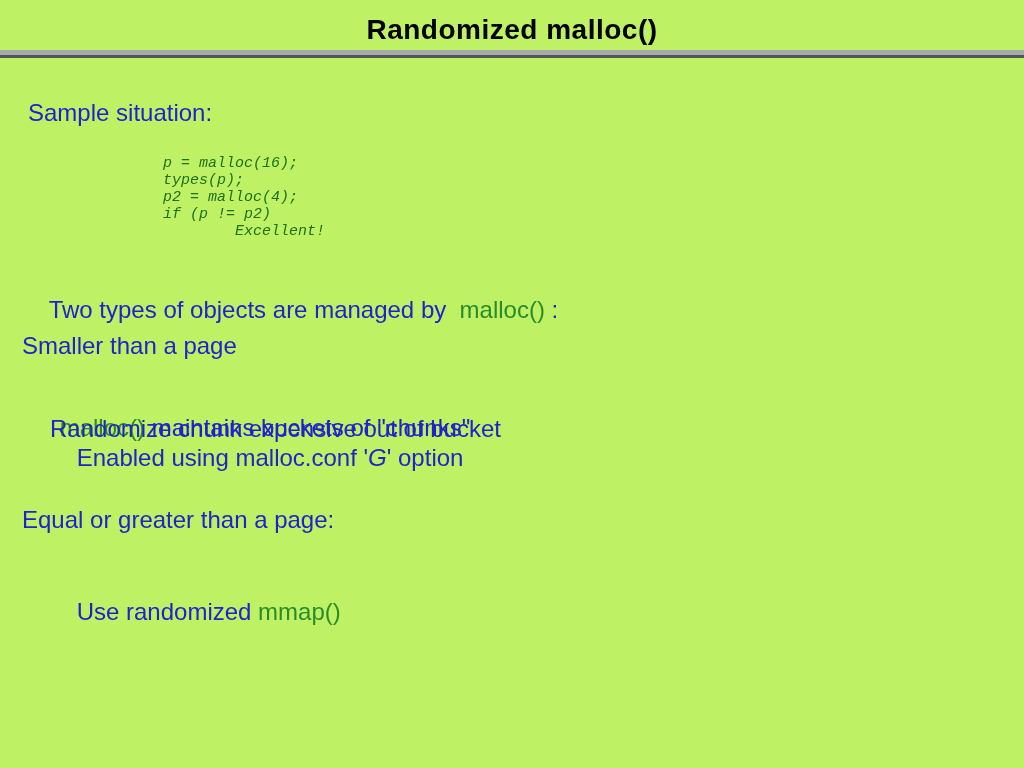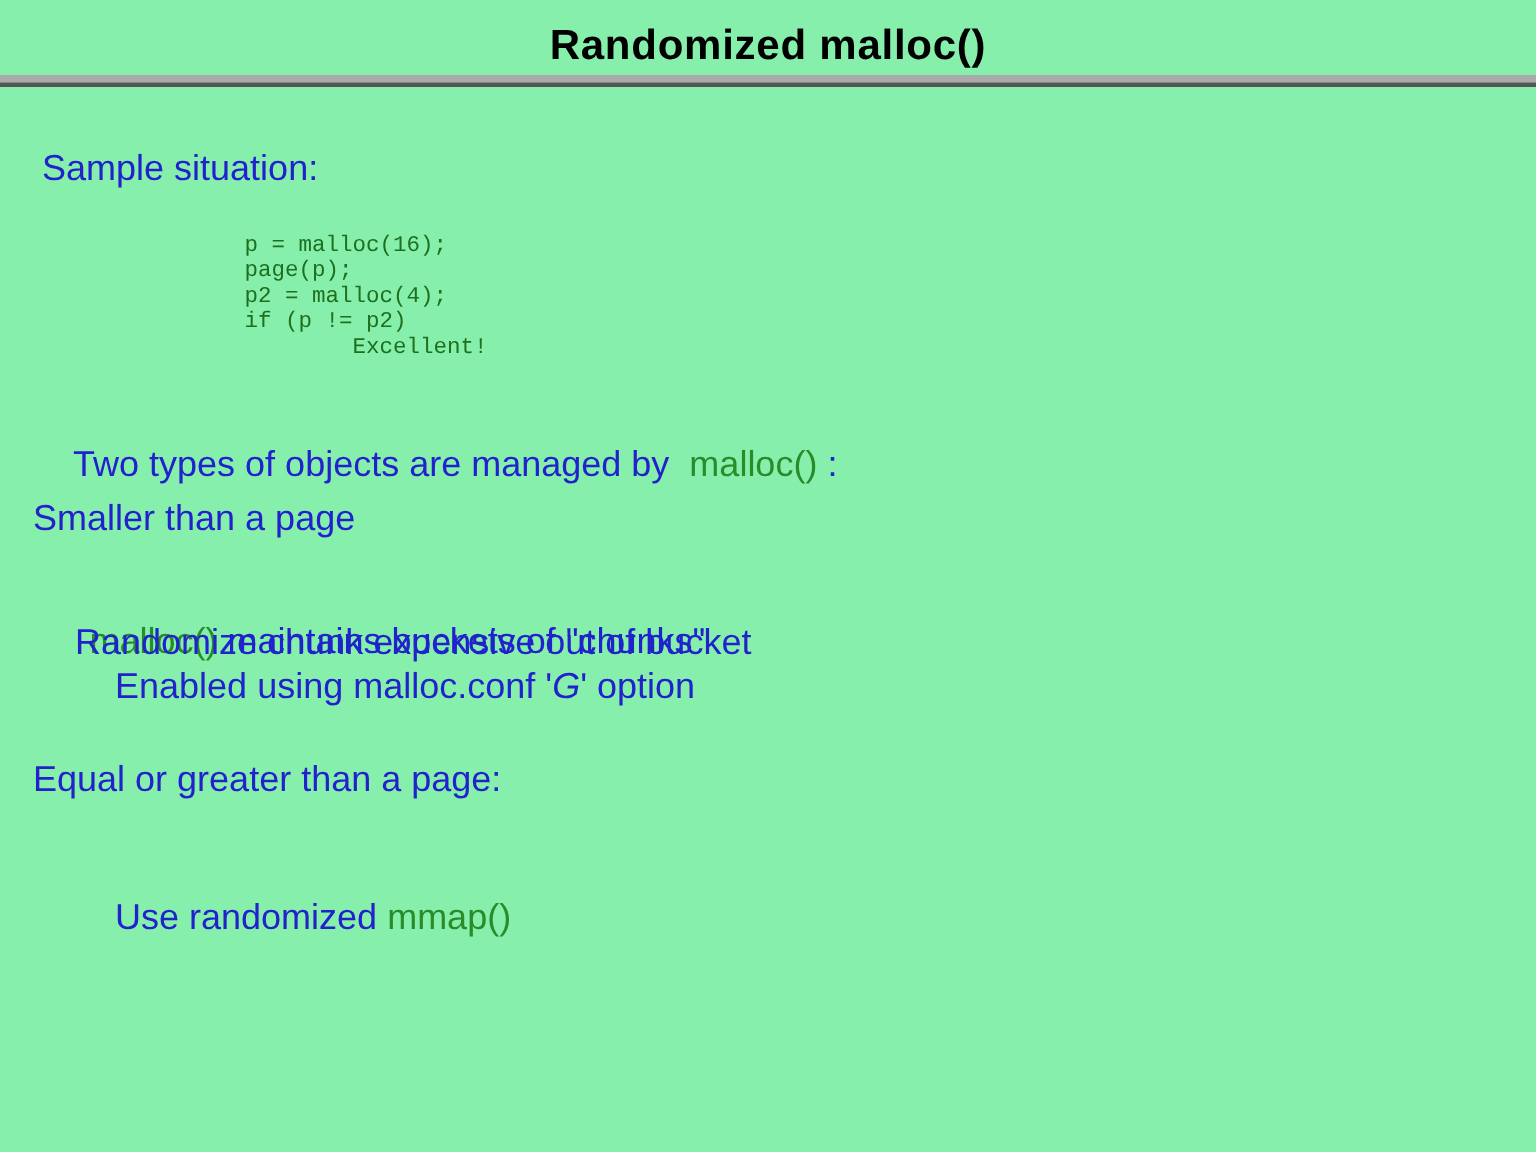--- a/index.html
+++ b/index.html
@@ -4,21 +4,21 @@
 <style>
   html, body {
     margin: 0;
     padding: 0;
     background: #ffffff;
   }
   .slide {
     position: relative;
     width: 1024px;
     height: 768px;
-    background: #86efac;
+    background: #bef264;
     overflow: hidden;
     font-family: "Liberation Sans", sans-serif;
   }
   .slide-title {
     position: absolute;
     left: 0;
     top: 14px;
     width: 100%;
     text-align: center;
     font-size: 28px;
@@ -47,20 +47,21 @@
   .red { color: #ee1111; }
 
   .code-block {
     position: absolute;
     left: 163px;
     top: 155px;
     font-family: "Liberation Mono", "DejaVu Sans Mono", monospace;
     font-size: 15px;
     line-height: 17px;
     color: #1e701e;
+    font-style: italic;
   }
   .code-line { white-space: pre; }
 
   .pos-sample     { left: 28px;  top: 99px;  }
   .pos-two-types  { left: 22px;  top: 268px; }
   .pos-smaller    { left: 22px;  top: 332px; }
   .pos-buckets    { left: 33px;  top: 386px; }
   .pos-randomize  { left: 50px;  top: 415px; }
   .pos-enabled    { left: 50px;  top: 416px; }
   .pos-equal      { left: 22px;  top: 506px; }
@@ -77,21 +78,21 @@
 
   <div class="divider">
     <div class="divider-light"></div>
     <div class="divider-dark"></div>
   </div>
 
   <div class="txt pos-sample">Sample situation:</div>
 
   <div class="code-block">
     <div class="code-line">p = malloc(16);</div>
-    <div class="code-line">page(p);</div>
+    <div class="code-line">types(p);</div>
     <div class="code-line">p2 = malloc(4);</div>
     <div class="code-line">if (p != p2)</div>
     <div class="code-line">        Excellent!</div>
   </div>
 
   <div class="txt pos-two-types">
     <span class="seg">Two types of objects are managed by  </span><span class="seg green">malloc()</span><span class="seg"> :</span>
   </div>
 
   <div class="txt pos-smaller">Smaller than a page</div>

